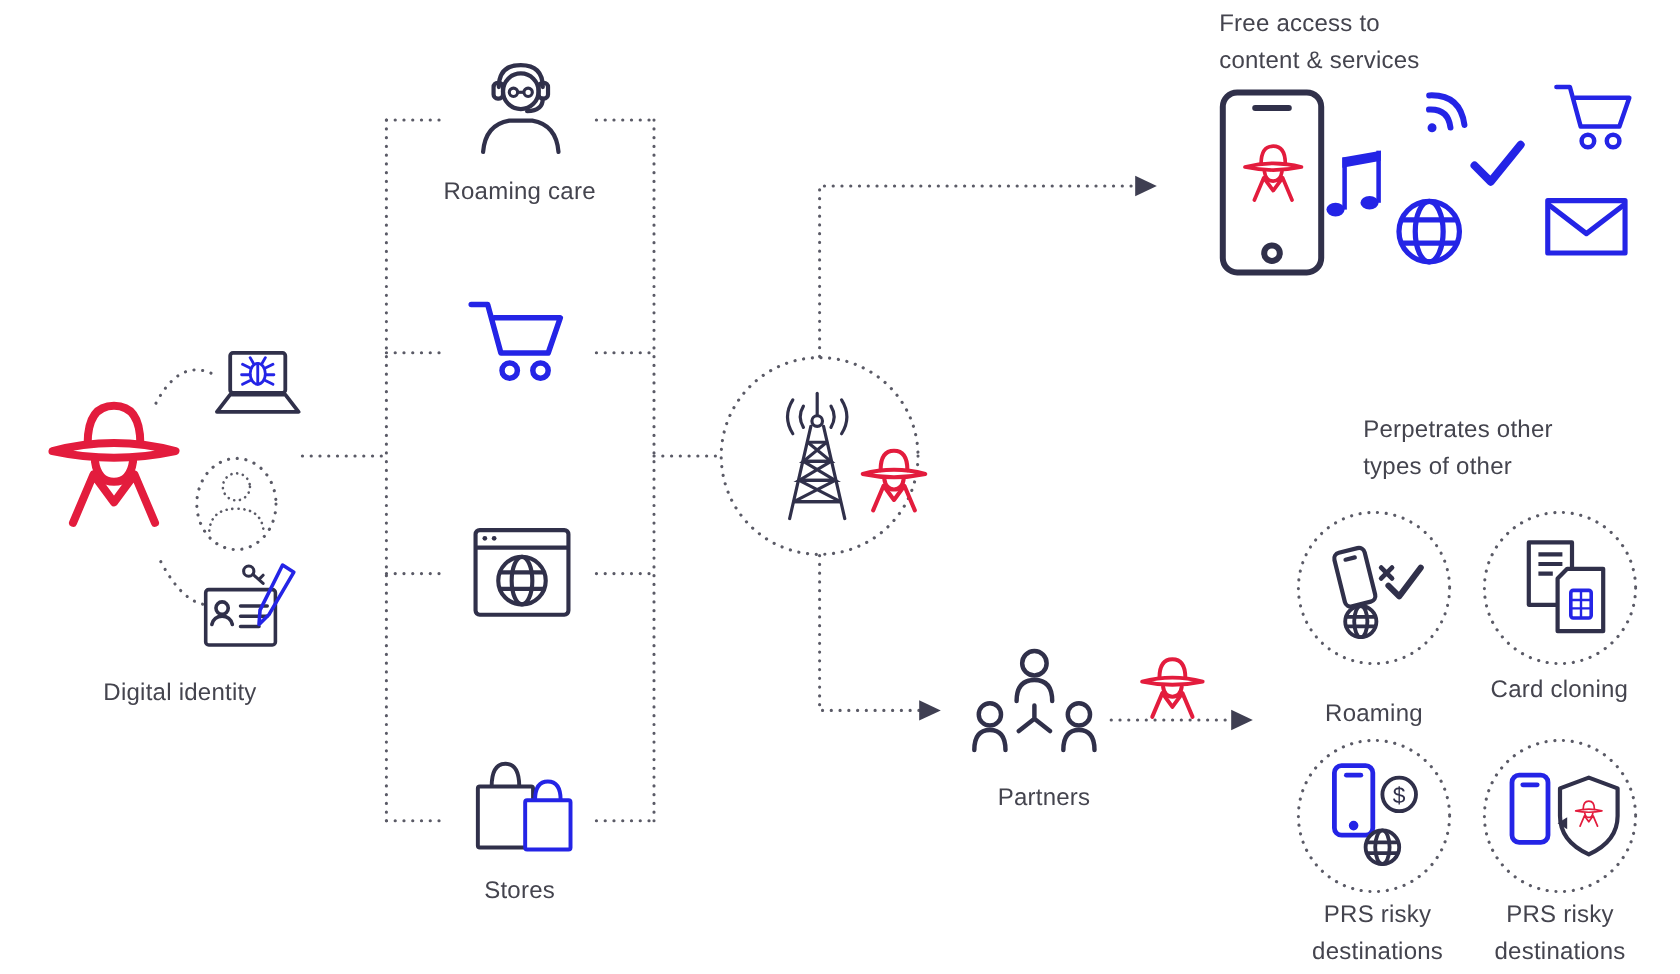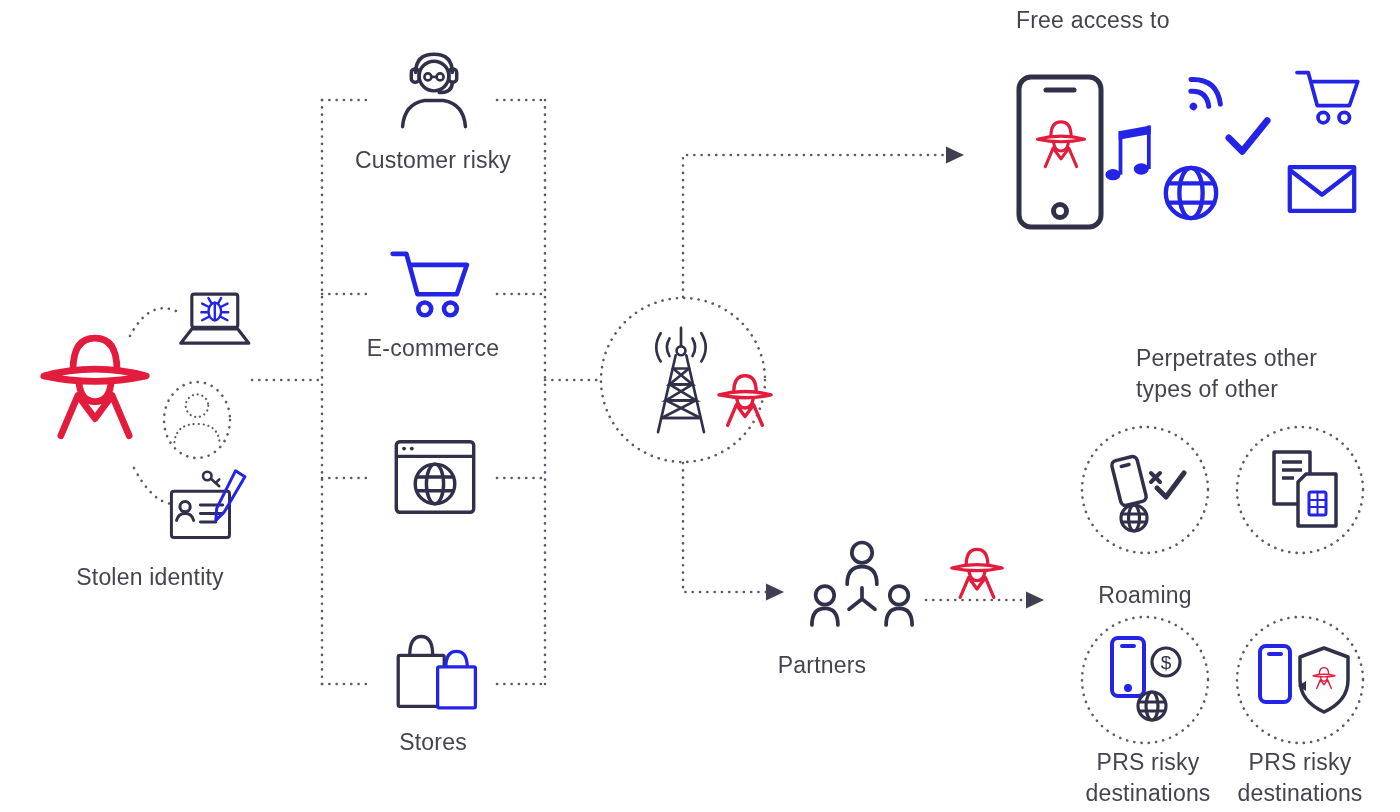--- a/index.html
+++ b/index.html
@@ -6,21 +6,21 @@
   .stage{
     position:relative;width:1400px;height:812px;background:#fff;overflow:hidden;
     font-family:"Liberation Sans",sans-serif;
     --red:#e31c3d; --blue:#2424e6; --navy:#30304a; --text:#44444e; --dot:#5a5a66;
   }
   .icon,.label{position:absolute;}
   .icon svg{width:100%;height:100%;display:block;overflow:visible;}
   .red{color:var(--red);}
   .blue{color:var(--blue);}
   .navy{color:var(--navy);}
-  .label{font-size:23px;line-height:31px;color:var(--text);text-align:center;letter-spacing:.2px;}
+  .label{font-size:20px;line-height:31px;color:var(--text);text-align:center;letter-spacing:.2px;}
   .label.left{text-align:left;}
   .connectors{position:absolute;left:0;top:0;width:1400px;height:812px;}
   .defs{position:absolute;width:0;height:0;overflow:hidden;}
 </style>
 </head>
 <body>
 
 <div class="stage">
 
   <svg class="defs" aria-hidden="true">
@@ -118,48 +118,47 @@
         <circle cx="46" cy="10" r="5"></circle>
         <path d="M50 13 L60 22 M56 18 L60 14"></path>
       </g>
       <g fill="none" stroke="#2424e6" stroke-width="3.5" stroke-linejoin="round">
         <path d="M79 4 L90 11 L66 52 L56 62 L57 48 Z"></path>
       </g>
     </svg>
   </div>
 
   <div class="label" style="left:5px;top:562px;width:290px">
-    <div>Stolen identity</div>
+    <div>Digital identity</div>
   </div>
 
   <div class="icon navy" style="left:386px;top:44px;width:96px;height:92px">
     <svg viewBox="0 0 110 96">
       <g fill="none" stroke="currentColor" stroke-width="4" stroke-linecap="round">
         <circle cx="55" cy="32" r="17"></circle>
         <path d="M34 28 Q34 7 55 7 Q76 7 76 28"></path>
         <rect x="29" y="24" width="9" height="15" rx="4"></rect>
         <rect x="72" y="24" width="9" height="15" rx="4"></rect>
         <path d="M76 39 Q76 51 61 51"></path>
         <path d="M19 90 Q21 64 44 60 H66 Q89 64 91 90"></path>
       </g>
       <g fill="none" stroke="currentColor" stroke-width="3">
         <circle cx="48" cy="33" r="4"></circle>
         <circle cx="62" cy="33" r="4"></circle>
         <path d="M52 33 H58"></path>
       </g>
     </svg>
   </div>
-  <div class="label" style="left:323px;top:145px;width:220px">Customer risky</div>
+  <div class="label" style="left:323px;top:145px;width:220px">Roaming care</div>
 
   <div class="icon blue" style="left:389px;top:246px;width:88px;height:78px">
     <svg viewBox="0 0 96 84">
         <use href="#sym-cart"></use>
       </svg>
   </div>
-  <div class="label" style="left:333px;top:333px;width:200px">E-commerce</div>
 
   <div class="icon navy" style="left:392px;top:436px;width:86px;height:82px">
     <svg viewBox="0 0 100 92">
       <g fill="none" stroke="currentColor" stroke-width="4">
         <rect x="5" y="5" width="90" height="82" rx="4"></rect>
         <path d="M5 22 H95"></path>
         <circle cx="50" cy="54" r="23"></circle>
         <ellipse cx="50" cy="54" rx="10" ry="23"></ellipse>
         <path d="M29 46 H71 M29 62 H71"></path>
       </g>
@@ -201,20 +200,21 @@
     </svg>
   </div>
   <div class="icon red" style="left:714px;top:364px;width:62px;height:68px">
     <svg viewBox="0 0 100 100">
         <use href="#sym-spy"></use>
       </svg>
   </div>
 
   <div class="label left" style="left:1016px;top:5px;width:320px">
     <div>Free access to</div>
+    <div>content &amp; services</div>
   </div>
 
   <div class="icon navy" style="left:1014px;top:72px;width:92px;height:160px">
     <svg viewBox="0 0 92 160">
       <g fill="none" stroke="currentColor" stroke-width="5" stroke-linecap="round">
         <rect x="5" y="5" width="82" height="150" rx="12"></rect>
         <path d="M32 18 H60"></path>
         <circle cx="46" cy="139" r="6.5"></circle>
       </g>
     </svg>
@@ -289,21 +289,21 @@
         <path d="M86 96 Q86 78 100 78 Q114 78 114 96"></path>
         <path d="M60 56 V68 M60 68 L46 79 M60 68 L74 79"></path>
       </g>
     </svg>
   </div>
   <div class="icon red" style="left:947px;top:538px;width:60px;height:66px">
     <svg viewBox="0 0 100 100">
         <use href="#sym-spy"></use>
       </svg>
   </div>
-  <div class="label" style="left:752px;top:650px;width:140px">Partners</div>
+  <div class="label" style="left:800px;top:650px;width:140px">Partners</div>
 
   <div class="label left" style="left:1136px;top:343px;width:280px">
     <div>Perpetrates other</div>
     <div>types of other</div>
   </div>
 
   <div class="icon navy" style="left:1094px;top:436px;width:104px;height:104px">
     <svg viewBox="0 0 104 104">
       <g fill="none" stroke="currentColor" stroke-linecap="round" stroke-linejoin="round">
         <g transform="rotate(-14 35 45)" stroke-width="3.5">
@@ -328,20 +328,21 @@
         <rect x="22" y="12" width="36" height="52"></rect>
         <path d="M30 22 H50 M30 30 H50 M30 38 H42"></path>
       </g>
       <path d="M46 42 L54 34 H84 V86 H46 Z" fill="#ffffff" stroke="#30304a" stroke-width="3.5" stroke-linejoin="round"></path>
       <g stroke="#2424e6" fill="none">
         <rect x="57" y="52" width="17" height="23" rx="2" stroke-width="3"></rect>
         <path d="M57 60 H74 M57 67 H74 M65.5 52 V75" stroke-width="2"></path>
       </g>
     </svg>
   </div>
+  <div class="label" style="left:1212px;top:560px;width:175px">Card cloning</div>
 
   <div class="icon" style="left:1096px;top:628px;width:100px;height:100px">
     <svg viewBox="0 0 100 100">
       <g fill="none" stroke="#2424e6" stroke-width="4" stroke-linecap="round">
         <rect x="16" y="10" width="32" height="58" rx="6"></rect>
         <path d="M26 18 H38"></path>
         <circle cx="32" cy="60" r="2" fill="#2424e6"></circle>
       </g>
       <g fill="none" stroke="#30304a" stroke-width="3.2">
         <circle cx="70" cy="34" r="14"></circle>

